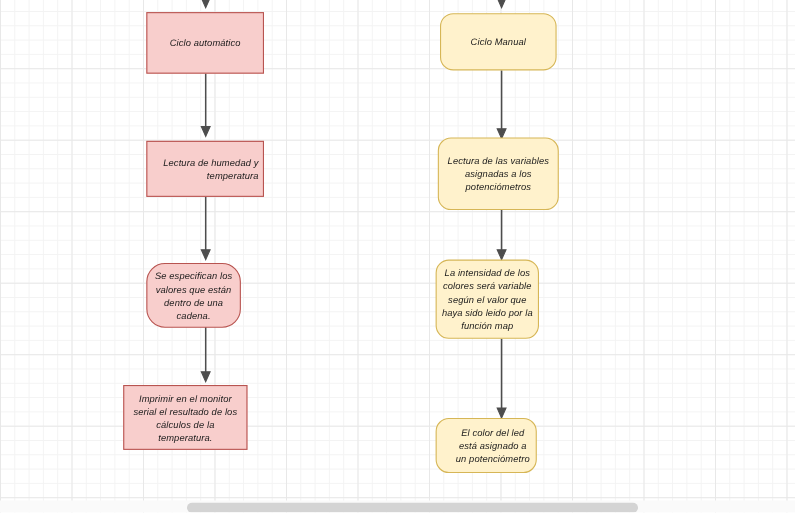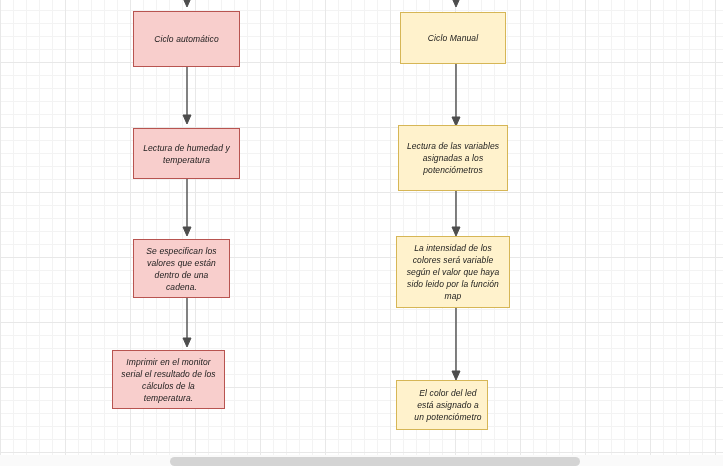--- a/index.html
+++ b/index.html
@@ -51,20 +51,21 @@
   }
   .node span { display: block; width: 100%; }
 
   .node.pink {
     background: #f8cecc;
     border-color: #b85450;
   }
   .node.yellow {
     background: #fff2cc;
     border-color: #d6b656;
+    border-radius: 12px;
   }
 
   .edge {
     position: absolute;
     z-index: 1;
     overflow: visible;
   }
   .edge line {
     stroke: #4d4d4d;
     stroke-width: 1.4;
@@ -136,41 +137,41 @@
 
   <svg class="edge" style="left:449px; top:308px; width:14px; height:76px;">
     <line x1="7" y1="0" x2="7" y2="66"></line>
     <polygon points="7,72 3,63 11,63"></polygon>
   </svg>
 
   <div class="node pink" style="left:133px; top:11px; width:107px; height:56px;">
     <span>Ciclo automático</span>
   </div>
 
-  <div class="node pink" style="left:133px; top:128px; width:107px; height:51px;">
+  <div class="node pink" style="left:133px; top:128px; width:107px; height:51px;text-align:right;">
     <span>Lectura de humedad y temperatura</span>
   </div>
 
-  <div class="node pink" style="left:133px; top:239px; width:97px; height:59px;">
+  <div class="node pink" style="left:133px; top:239px; width:86px; height:59px;border-radius:17px;">
     <span>Se especifican los valores que están dentro de una cadena.</span>
   </div>
 
   <div class="node pink" style="left:112px; top:350px; width:113px; height:59px;">
     <span>Imprimir en el monitor serial el resultado de los cálculos de la temperatura.</span>
   </div>
 
   <div class="node yellow" style="left:400px; top:12px; width:106px; height:52px;">
     <span>Ciclo Manual</span>
   </div>
 
   <div class="node yellow" style="left:398px; top:125px; width:110px; height:66px;">
     <span>Lectura de las variables asignadas a los potenciómetros</span>
   </div>
 
-  <div class="node yellow" style="left:396px; top:236px; width:114px; height:72px;">
+  <div class="node yellow" style="left:396px; top:236px; width:94px; height:72px;">
     <span>La intensidad de los colores será variable según el valor que haya sido leido por la función map</span>
   </div>
 
   <div class="node yellow" style="left:396px; top:380px; width:92px; height:50px;padding-left:16px;">
     <span>El color del led está asignado a un potenciómetro</span>
   </div>
 
   <div id="hscrollbar-track">
     <div id="hscrollbar-thumb"></div>
   </div>

